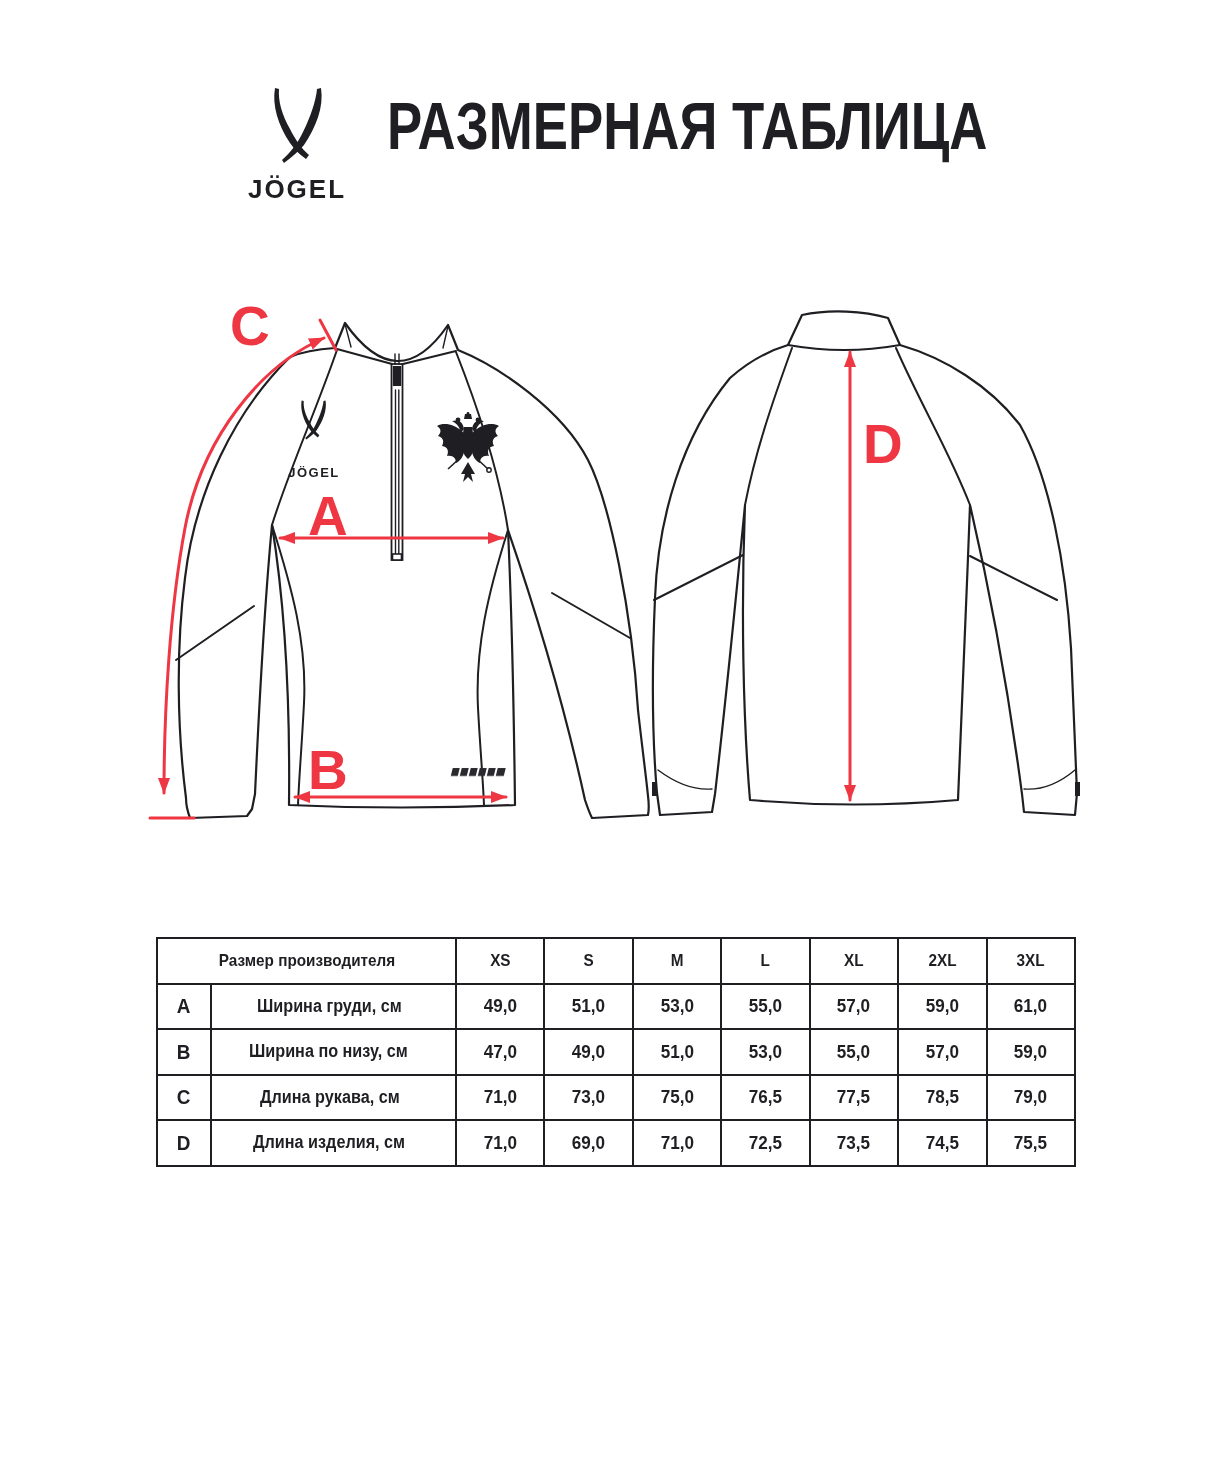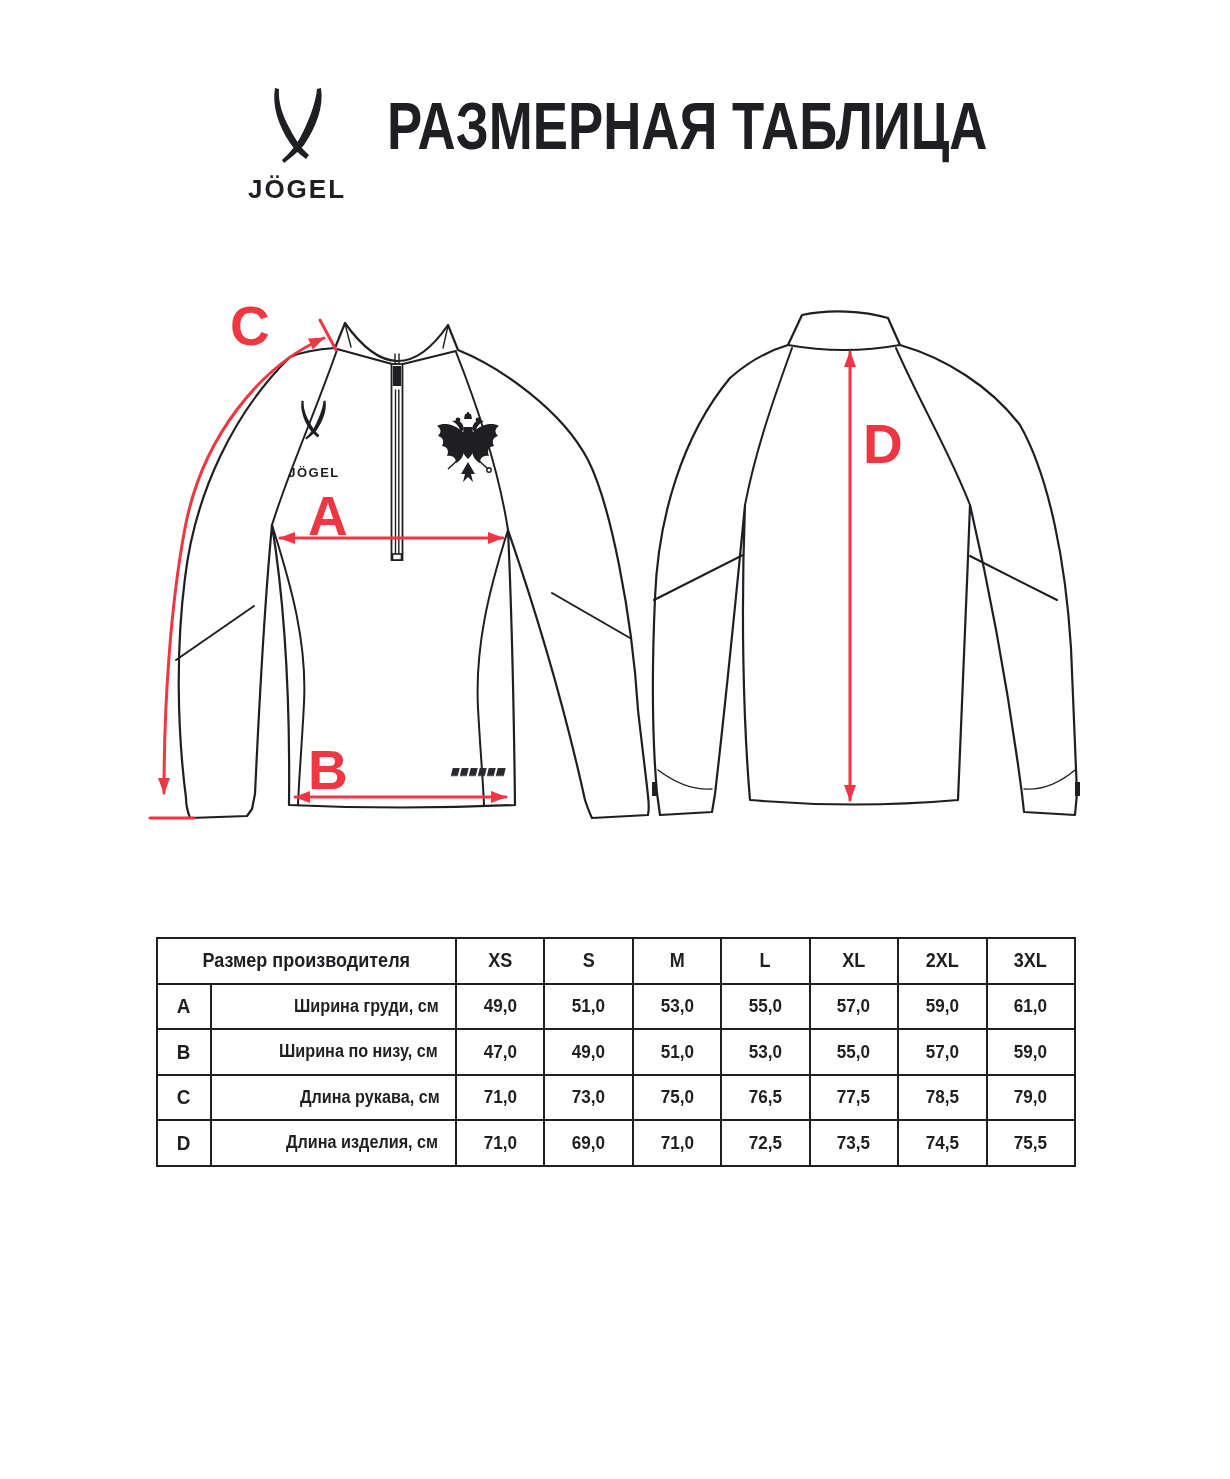--- a/index.html
+++ b/index.html
@@ -45,23 +45,23 @@
   
   .size-table{
     position:absolute;left:156px;top:937px;width:920px;
     border-collapse:collapse;table-layout:fixed;
   }
   .size-table td{
     border:2px solid var(--ink);
     height:45.5px;text-align:center;vertical-align:middle;
     font-weight:700;color:var(--ink);font-size:19px;padding:0;
   }
-  .size-table td.hdr{font-size:20px;margin-left:28px;}
+  .size-table td.hdr{font-size:17px;margin-left:28px;}
   .size-table td.letter{font-size:21px;}
-  .size-table td.name{text-align:right;padding-left:8px;font-size:18px;}
+  .size-table td.name{text-align:center;padding-left:8px;font-size:18px;}
   .cx{display:inline-block;transform:scaleX(0.9);transform-origin:center;white-space:nowrap;}
   td.name .cx{transform-origin:left center;}
 </style>
 </head>
 <body>
 
 <div class="page">
 
   <svg class="brand-mark" viewBox="0 0 60 80" aria-hidden="true">
     <path fill="#1f1f23" d="M7,1 C4,18 10,38 22,56 C26,62 31,67 38,72 L41,68 C33,61 27,52 22,42 C14,28 10,14 11,2 Z"></path>

